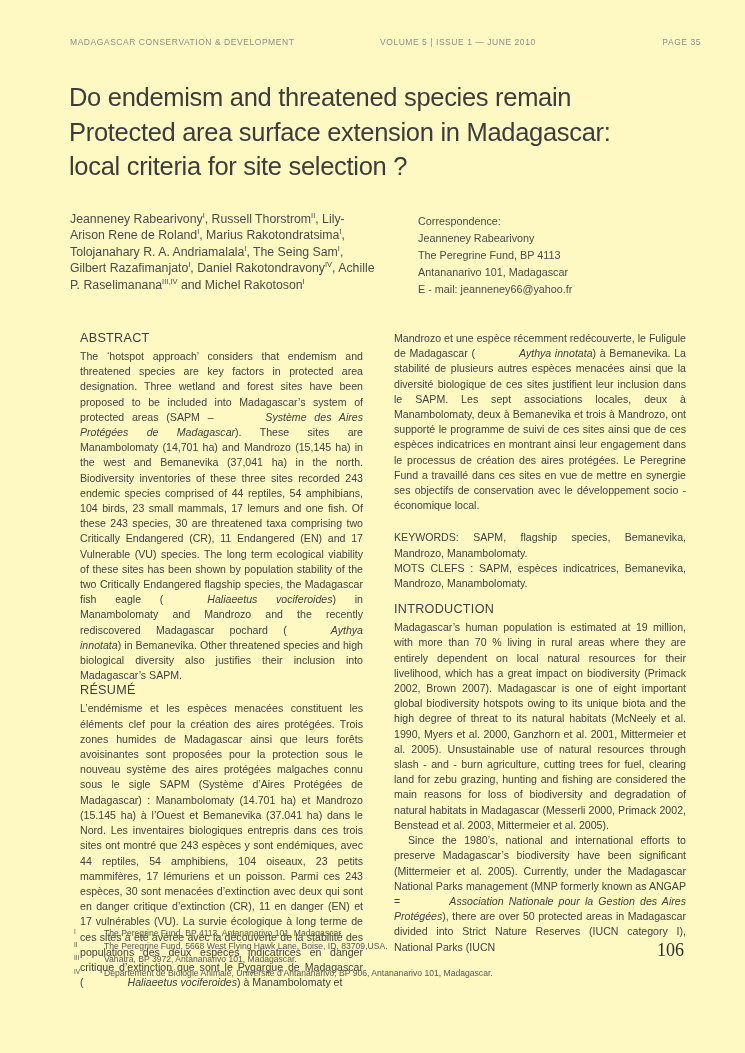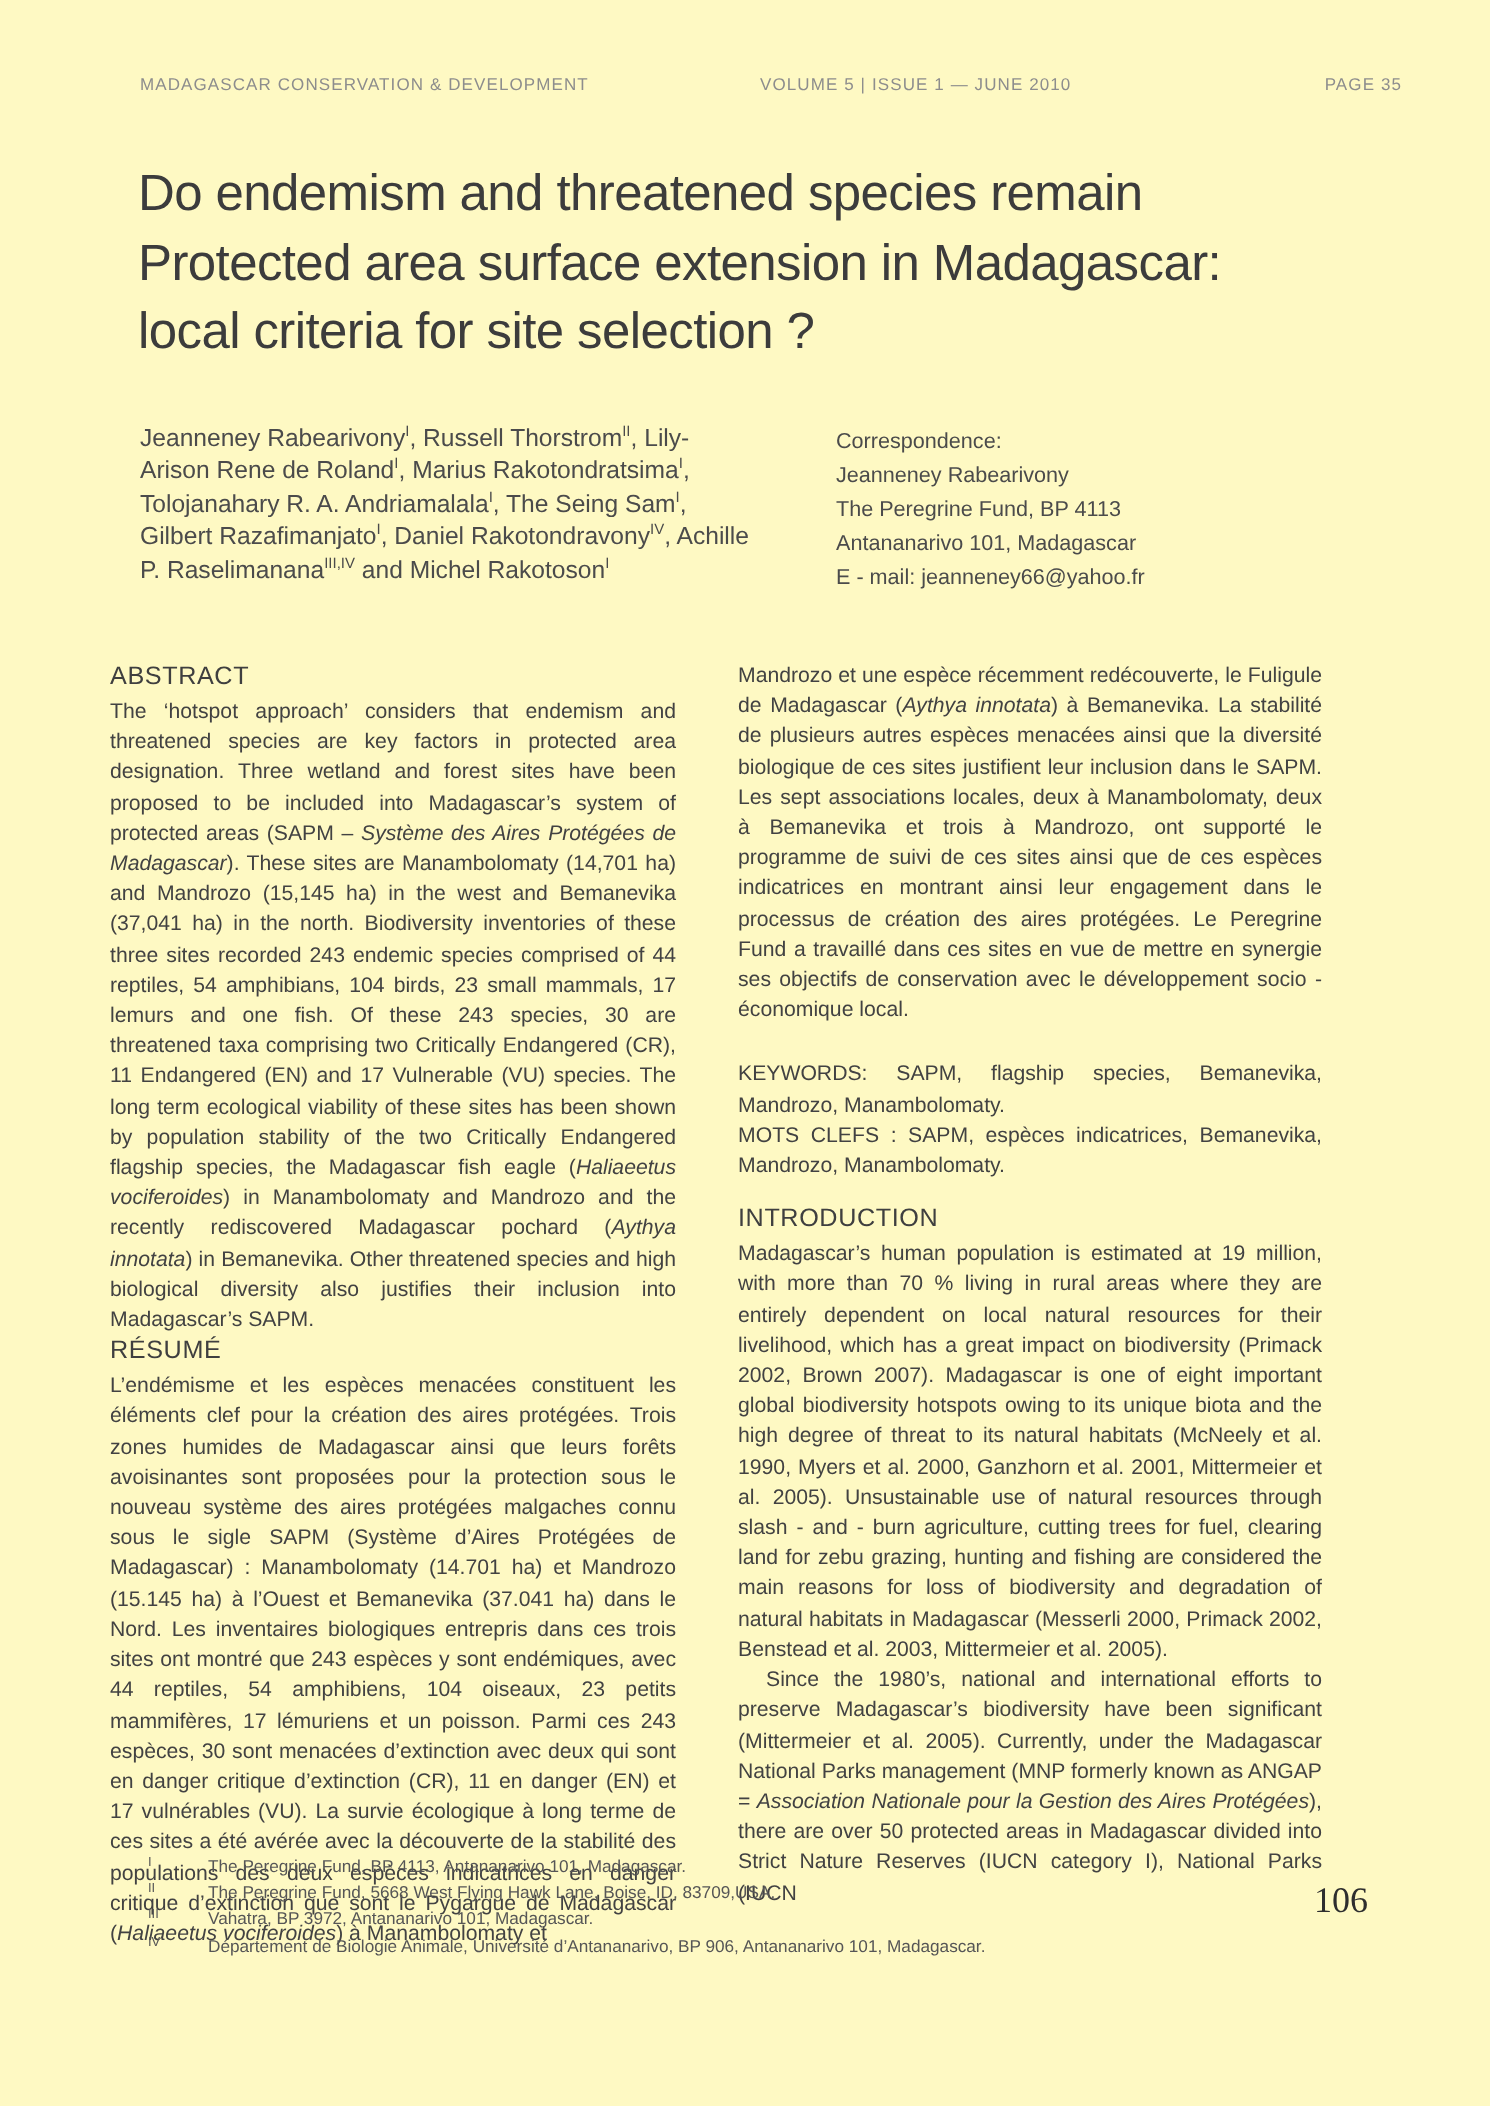--- a/index.html
+++ b/index.html
@@ -26,28 +26,28 @@
     font-size: 25.5px; line-height: 34.5px; font-weight: 400; letter-spacing: -0.3px; color: #3c3c3c; }
 
   
   .authors { position: absolute; left: 70px; top: 211px; width: 308px;
     font-size: 12.3px; line-height: 16.4px; color: #4b4b4b; }
   .authors sup { font-size: 7.5px; line-height: 0; vertical-align: super; }
   .correspondence { position: absolute; left: 383px; top: 213px; width: 290px;
     font-size: 10.8px; line-height: 16.9px; color: #4b4b4b; margin-left: 35px; }
 
   
-  .columns { position: absolute; left: 55px; top: 331px; width: 606px; display: flex; }
+  .columns { position: absolute; left: 80px; top: 331px; width: 606px; display: flex; }
   .col-left  { width: 283px; margin-right: 31px; }
   .col-right { width: 292px; }
   .section-heading { font-size: 12.6px; font-weight: 400; letter-spacing: 0.3px;
     color: #3f3f3f; margin: 0 0 4px 0; }
   .body-par { font-size: 10.6px; line-height: 15.2px; text-align: justify;
     color: #424242; margin: 0; }
-  .body-par em { font-style: italic; }
+  .body-par em { font-style: italic; margin-left: 44px; }
   .gap-before-resume { }
   .keywords-block { margin-top: 17px; }
   .gap-before-intro { margin-top: 11px; }
   .indent-par { text-indent: 14px; }
 
   
   .footnotes { position: absolute; left: 74px; top: 927px; width: 540px;
     font-size: 8.6px; line-height: 13.2px; color: #565656; }
   .footnote { position: relative; padding-left: 30px; }
   .fn-marker { position: absolute; left: 0; top: -2px; font-size: 6.5px; }

